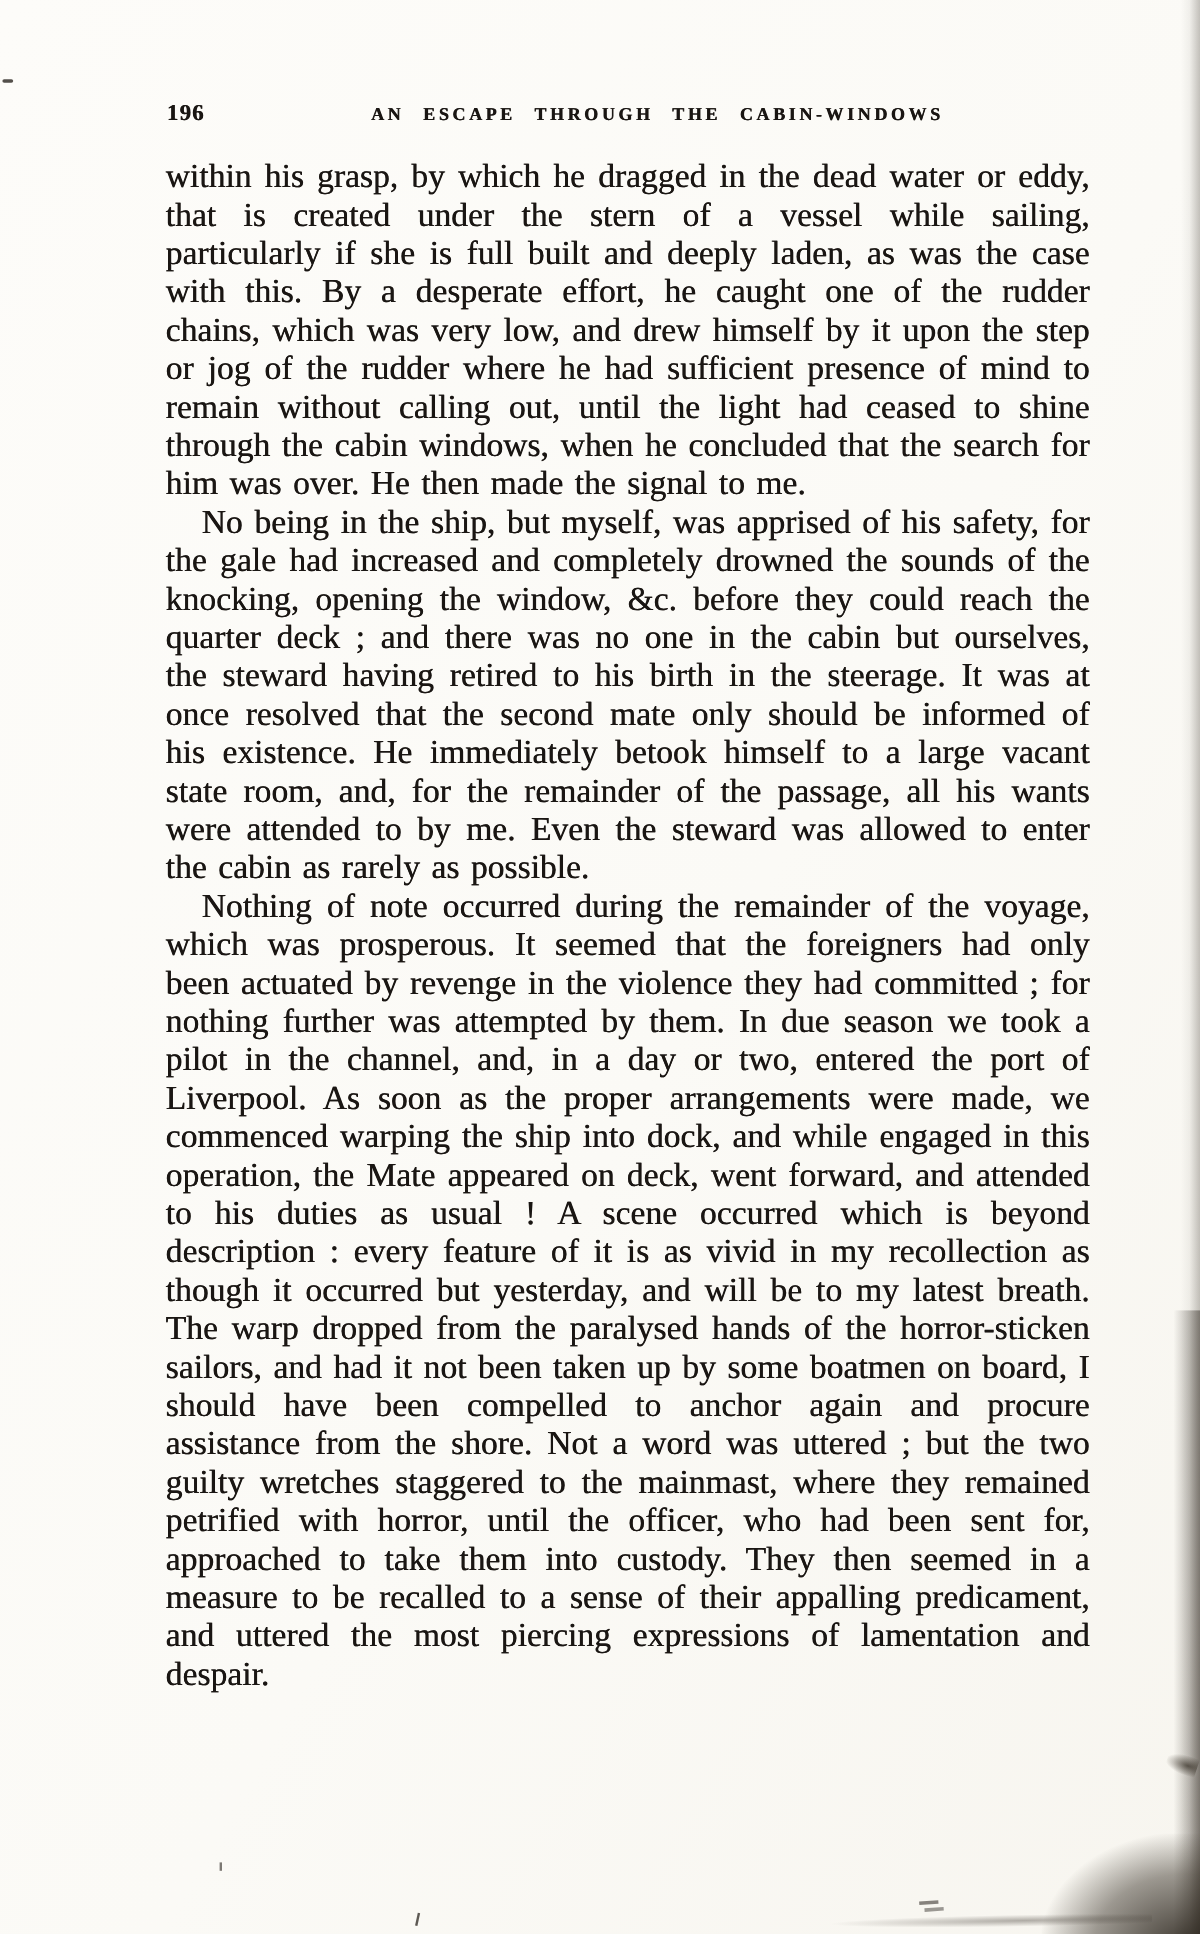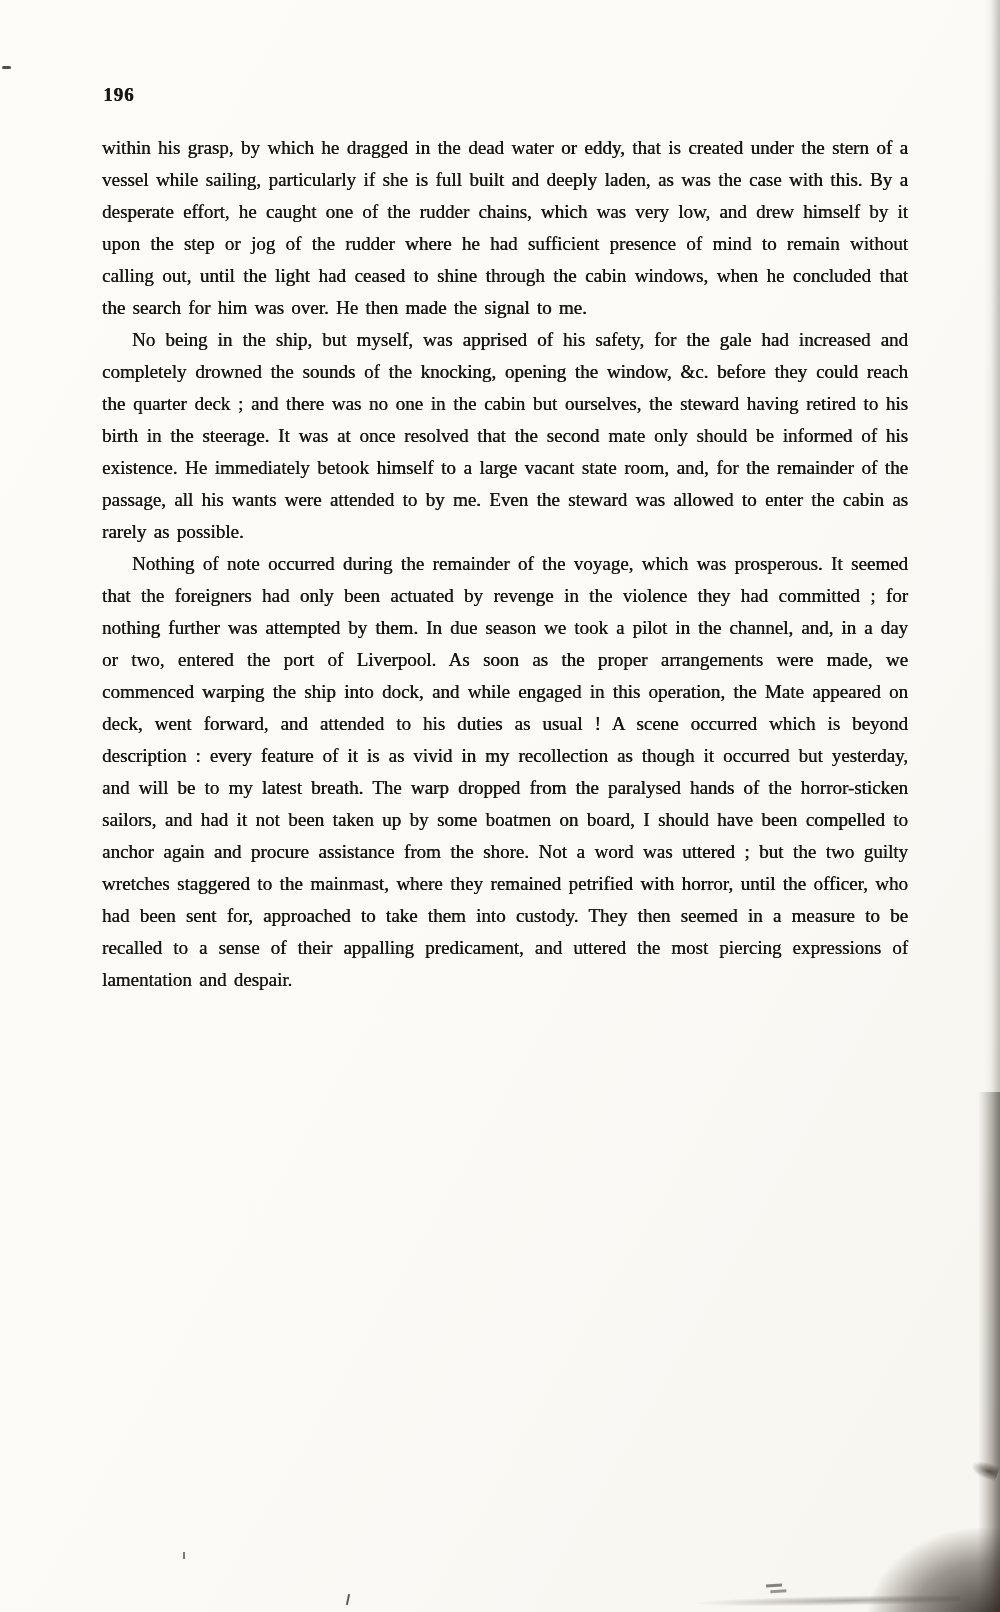--- a/index.html
+++ b/index.html
@@ -6,20 +6,21 @@
   html, body { background: #efede8; }
   .sheet {
     position: relative;
     width: 1000px;
     height: 1612px;
     margin: 0 auto;
     background: linear-gradient(120deg, #fdfcf9 0%, #fbfaf6 55%, #f7f5ef 100%);
     font-family: "Liberation Serif", serif;
     color: #1a1613;
     overflow: hidden;
+    padding-left: 36px;
   }
   .page-header {
     display: flex;
     align-items: baseline;
     padding: 84px 95px 0 103px;
   }
   .page-number {
     font-size: 19px;
     font-weight: bold;
     letter-spacing: 1px;
@@ -32,21 +33,21 @@
     font-weight: bold;
     letter-spacing: 3px;
     word-spacing: 9px;
     text-shadow: 0.4px 0 0 currentColor;
     transform: translateX(10px);
   }
   .page-body {
     margin-top: 26px;
     padding: 0 92px 0 102px;
     text-align: justify;
-    font-size: 19px;
+    font-size: 28px;
     line-height: 32px;
     word-spacing: 2.5px;
     text-shadow: 0.35px 0 0 currentColor;
   }
   .para { text-indent: 30px; }
   .para.first { text-indent: 0; }
 
   
   .edge-right {
     position: absolute; top: 0; right: 0;
@@ -105,20 +106,21 @@
     transform: rotate(-4deg);
   }
 </style>
 </head>
 <body>
 
 <div class="sheet">
 
   <header class="page-header">
     <span class="page-number">196</span>
+    <span class="running-title">AN ESCAPE THROUGH THE CABIN-WINDOWS</span>
   </header>
 
   <main class="page-body">
     <p class="para first">within his grasp, by which he dragged in the dead water or eddy, that is created under the stern of a vessel while sailing, particularly if she is full built and deeply laden, as was the case with this. By a desperate effort, he caught one of the rudder chains, which was very low, and drew himself by it upon the step or jog of the rudder where he had sufficient presence of mind to remain without calling out, until the light had ceased to shine through the cabin windows, when he concluded that the search for him was over. He then made the signal to me.</p>
     <p class="para">No being in the ship, but myself, was apprised of his safety, for the gale had increased and completely drowned the sounds of the knocking, opening the window, &amp;c. before they could reach the quarter deck ; and there was no one in the cabin but ourselves, the steward having retired to his birth in the steerage. It was at once resolved that the second mate only should be informed of his existence. He immediately betook himself to a large vacant state room, and, for the remainder of the passage, all his wants were attended to by me. Even the steward was allowed to enter the cabin as rarely as possible.</p>
     <p class="para">Nothing of note occurred during the remainder of the voyage, which was prosperous. It seemed that the foreigners had only been actuated by revenge in the violence they had committed ; for nothing further was attempted by them. In due season we took a pilot in the channel, and, in a day or two, entered the port of Liverpool. As soon as the proper arrangements were made, we commenced warping the ship into dock, and while engaged in this operation, the Mate appeared on deck, went forward, and attended to his duties as usual ! A scene occurred which is beyond description : every feature of it is as vivid in my recollection as though it occurred but yesterday, and will be to my latest breath. The warp dropped from the paralysed hands of the horror-sticken sailors, and had it not been taken up by some boatmen on board, I should have been compelled to anchor again and procure assistance from the shore. Not a word was uttered ; but the two guilty wretches staggered to the mainmast, where they remained petrified with horror, until the officer, who had been sent for, approached to take them into custody. They then seemed in a measure to be recalled to a sense of their appalling predicament, and uttered the most piercing expressions of lamentation and despair.</p>
   </main>
 
   <div class="edge-right"></div>
   <div class="edge-right-lower"></div>

